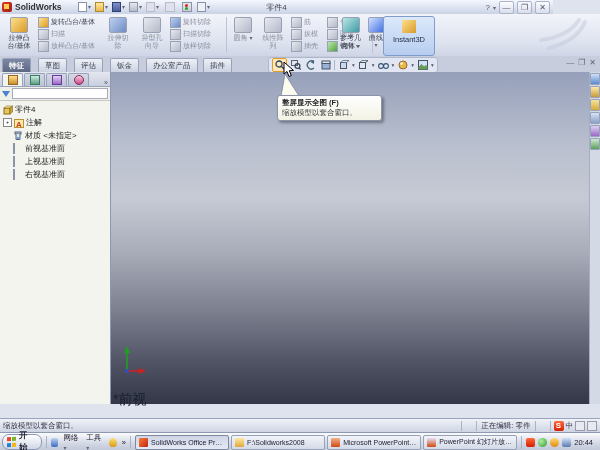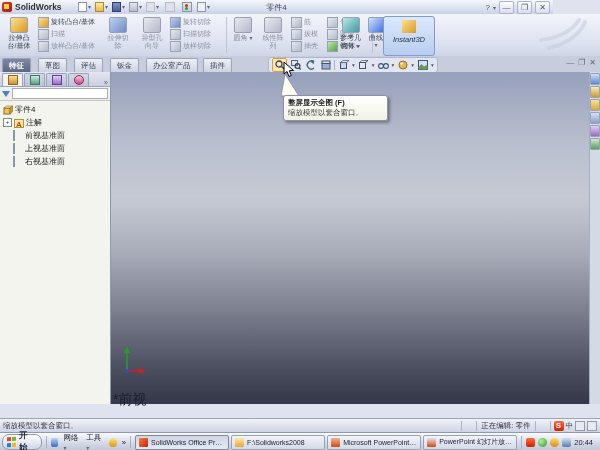--- a/index.html
+++ b/index.html
@@ -39,21 +39,21 @@
   .rsmall.en{color:#3a3f4c;}
   .sicon{width:9px;height:9px;border:1px solid #9aa2b6;display:inline-block;flex:none;}
   .grad-gold{background:linear-gradient(135deg,#ffe08a,#d89a2a);}
   .grad-blue{background:linear-gradient(135deg,#bcd0f0,#6f8cc4);}
   .grad-gray{background:linear-gradient(135deg,#e8eaf0,#b4b9c8);}
   .grad-green{background:linear-gradient(135deg,#bce8b0,#52a23e);}
   .grad-teal{background:linear-gradient(135deg,#b8e8e8,#3e9aa2);}
   .rsep{position:absolute;top:3px;height:36px;width:1px;background:#bcc3d6;}
   #instant3d{position:absolute;left:383px;top:2px;width:50px;height:38px;
     background:linear-gradient(#dce9fb,#b7cdf0);border:1px solid #7e9ccc;border-radius:3px;
-    text-align:center;font-size:7.5px;color:#234;font-style:italic;}
+    text-align:center;font-size:7.5px;color:#234;}
   #instant3d .bicon{margin:3px auto 2px;}
   #watermark{position:absolute;right:5px;top:0;opacity:.55;}
   
   #tabrow{position:absolute;left:0;top:56px;width:600px;height:16px;background:#c7cddc;border-bottom:1px solid #9aa4bc;}
   .ctab{position:absolute;top:2px;height:13px;line-height:13px;padding:0 6px;font-size:7.5px;
     background:linear-gradient(#eef0f6,#cdd3e2);border:1px solid #98a2ba;border-bottom:none;
     border-radius:2px 2px 0 0;color:#3a4050;}
   .ctab.active{background:linear-gradient(#7c88a4,#5d6983);color:#fff;font-weight:bold;}
   #headsup{position:absolute;left:268px;top:1px;height:14px;display:flex;align-items:center;gap:2px;
     padding:0 3px;background:rgba(228,233,244,.9);border:1px solid #aeb8cc;border-radius:3px;}
@@ -77,21 +77,21 @@
   .funnel{width:0;height:0;border-left:4px solid transparent;border-right:4px solid transparent;border-top:6px solid #4a7fd4;}
   #tree{padding:2px 0 0 3px;}
   .trow{display:flex;align-items:center;gap:2px;height:13px;font-size:8px;color:#222;white-space:nowrap;}
   .trow .indent{width:8px;flex:none;}
   .expander{width:7px;height:7px;border:1px solid #888;background:#fff;font-size:6px;line-height:6px;text-align:center;color:#333;flex:none;}
   .ticon{width:10px;height:10px;flex:none;}
   .plane{width:9px;height:7px;border:1px solid #8a93a8;transform:skewX(-28deg);background:linear-gradient(#eef2fa,#c8d2e6);}
   
   #tooltip{position:absolute;left:277px;top:95px;width:95px;
     background:linear-gradient(#ffffff,#f2f3e4);border:1px solid #8a93a8;border-radius:3px;
-    box-shadow:2px 2px 3px rgba(0,0,0,.35);padding:2px 4px;z-index:40;margin-left:6px;}
+    box-shadow:2px 2px 3px rgba(0,0,0,.35);padding:2px 4px;z-index:40;}
   #tooltip .tt1{font-weight:bold;font-size:7.5px;color:#222;}
   #tooltip .tt2{font-size:7.5px;color:#333;}
   #callout{position:absolute;left:281px;top:74px;z-index:39;}
   #cursor{position:absolute;left:283px;top:62px;z-index:50;}
   #viewlabel{position:absolute;left:113px;top:391px;font-size:14px;color:#1a2030;z-index:5;}
   #triad{position:absolute;left:119px;top:345px;z-index:5;}
   
   #rightstrip{position:absolute;right:0;top:0;width:10px;height:332px;background:#d4d9e6;border-left:1px solid #a4aec4;}
   .rs{width:8px;height:10px;margin:1px auto;border:1px solid #98a2ba;border-radius:1px;}
   
@@ -405,20 +405,29 @@
         <div class="trow">
           <span class="expander">+</span>
           <span class="ticon"><svg width="10" height="10" viewBox="0 0 10 10">
                 <rect x="0.5" y="1.5" width="9" height="8" fill="#ffe9a8" stroke="#b8922a"></rect>
                 <text x="2" y="8.5" font-size="8" fill="#c83a1a" font-family="sans-serif" font-weight="bold">A</text>
               </svg></span>
           <span>注解</span>
         </div>
         <div class="trow">
           <span class="indent"></span>
+          <span class="ticon"><svg width="10" height="10" viewBox="0 0 10 10">
+                <rect x="2" y="1" width="6" height="2" fill="#b8c4da" stroke="#567"></rect>
+                <path d="M3 3 L3 8.5 L7 8.5 L7 3" fill="#dce6f4" stroke="#567"></path>
+                <rect x="3.4" y="6" width="3.2" height="2" fill="#7a9ad0"></rect>
+              </svg></span>
+          <span>材质 &lt;未指定&gt;</span>
+        </div>
+        <div class="trow">
+          <span class="indent"></span>
           <span class="ticon"><span class="plane"></span></span>
           <span>前视基准面</span>
         </div>
         <div class="trow">
           <span class="indent"></span>
           <span class="ticon"><span class="plane"></span></span>
           <span>上视基准面</span>
         </div>
         <div class="trow">
           <span class="indent"></span>

